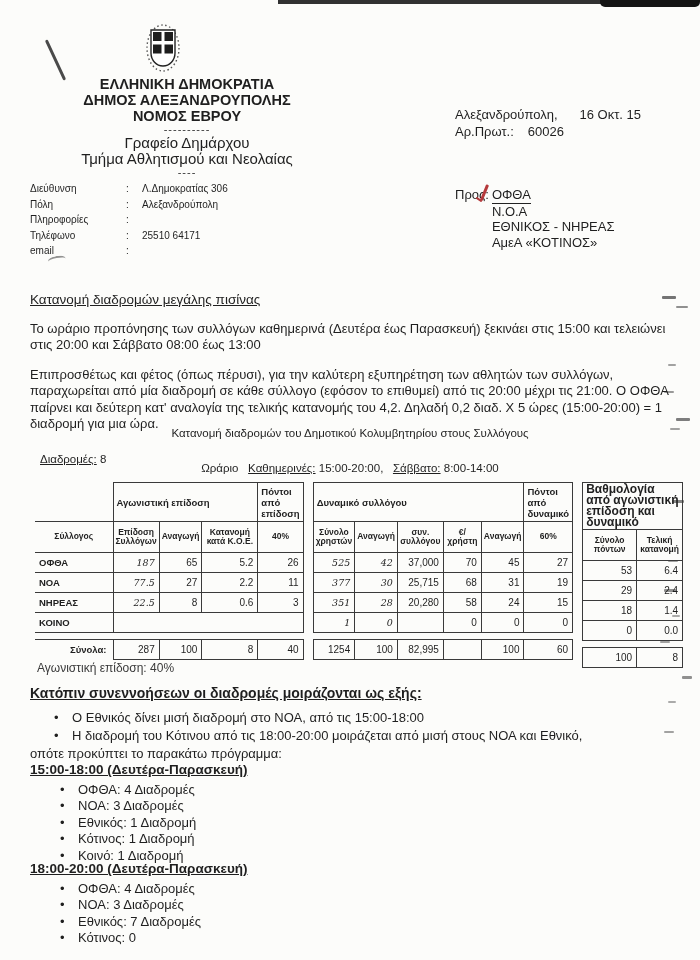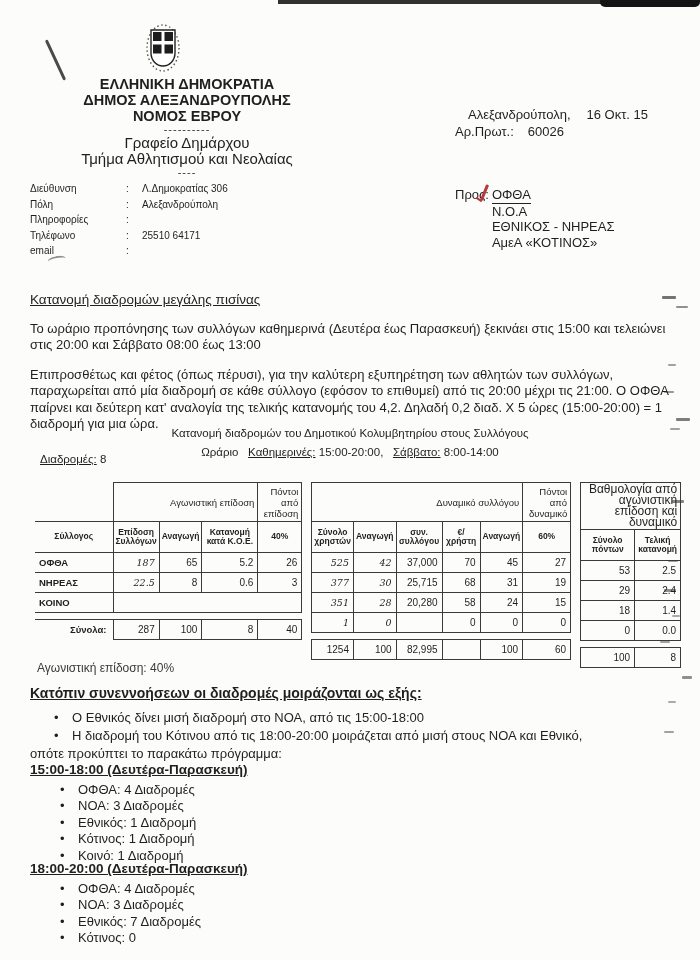--- a/index.html
+++ b/index.html
@@ -17,21 +17,21 @@
                 border-radius:50%;transform:rotate(-10deg);opacity:.7;}
 
   
   .emblem{left:142px;top:20px;}
   .lh{left:52px;top:76px;width:270px;text-align:center;}
   .lh .org{font-weight:bold;font-size:14.5px;line-height:16px;}
   .lh .divider{font-size:11px;line-height:11px;letter-spacing:1px;color:#333;}
   .lh .office{font-size:15px;line-height:16px;}
 
   .ref{left:455px;top:106px;font-size:13px;line-height:17px;}
-  .ref .r1{display:flex;gap:16px;margin-left:13px;}
+  .ref .r1{display:flex;gap:22px;}
   .ref .r2{display:flex;gap:14px;}
 
   .contact{left:30px;top:181px;font-size:10px;line-height:15.5px;}
   .contact .row{display:flex;}
   .contact .lab{width:96px;}
   .contact .colon{width:16px;}
 
   .rcp{left:455px;top:187px;font-size:13px;line-height:15.5px;display:flex;}
   .rcp .lab{margin-right:3px;}
   .rcp .item{display:block;}
@@ -40,29 +40,29 @@
                   transform:rotate(22deg);border-radius:1px;}
   .red-check-tail{position:absolute;left:-14px;top:9px;width:2px;height:7px;background:#b53a3c;
                   transform:rotate(-55deg);border-radius:1px;}
 
   
   .bodytext{left:30px;top:292px;width:648px;font-size:13px;line-height:16.5px;}
   .bodytext .title{text-decoration:underline;font-size:13.5px;margin-bottom:12px;}
   .bodytext p{margin:0 0 13px 0;}
 
   .caption{left:0;top:426px;width:700px;text-align:center;font-size:11.5px;line-height:14px;}
-  .caption .orario{margin-top:5px;}
+  .caption .orario{margin-top:21px;}
   .u{text-decoration:underline;}
   .lanes{left:30px;top:453px;font-size:11.5px;margin-left:10px;}
 
   
   .tblwrap{left:35px;top:482px;display:flex;gap:9px;align-items:flex-start;}
   table{border-collapse:collapse;}
   td{border:1px solid #3a3a3a;}
-  .ghead{font-size:9.5px;font-weight:normal;text-align:right;height:36px;padding:1px 3px;line-height:11px;}
+  .ghead{font-size:9.5px;font-weight:bold;text-align:left;height:36px;padding:1px 3px;line-height:11px;}
   .chead{font-size:8.5px;font-weight:bold;text-align:center;height:28px;padding:1px 2px;line-height:9.5px;}
   .num{font-size:10px;text-align:right;padding:2px 4px;height:15px;line-height:15px;}
   .it{font-style:italic;font-family:"DejaVu Serif",serif;font-size:9.5px;}
   .lbl{font-size:9.5px;font-weight:bold;text-align:left;padding:2px 4px;border-left:none;}
   .corner{border:none;}
   .spacer td{border:none;height:6px;padding:0;}
   .totlbl{border:none;border-top:1px solid #3a3a3a;text-align:right;font-size:9.5px;
           font-weight:bold;padding:2px 6px 2px 2px;}
   .footnote{left:37px;top:661px;font-size:12px;color:#3a3a3a;}
 
@@ -218,20 +218,27 @@
         <td class="chead">40%</td>
       </tr>
       <tr>
         <td class="lbl">ΟΦΘΑ</td>
         <td class="num it">187</td>
         <td class="num">65</td>
         <td class="num">5.2</td>
         <td class="num">26</td>
       </tr>
       <tr>
+        <td class="lbl">ΝΟΑ</td>
+        <td class="num it">77.5</td>
+        <td class="num">27</td>
+        <td class="num">2.2</td>
+        <td class="num">11</td>
+      </tr>
+      <tr>
         <td class="lbl">ΝΗΡΕΑΣ</td>
         <td class="num it">22.5</td>
         <td class="num">8</td>
         <td class="num">0.6</td>
         <td class="num">3</td>
       </tr>
       <tr>
         <td class="lbl">ΚΟΙΝΟ</td>
         <td class="num" colspan="4"></td>
       </tr>
@@ -324,21 +331,21 @@
       <tbody>
           <tr>
         <td class="ghead" colspan="2" style="font-size:12px">Βαθμολογία από αγωνιστική επίδοση και δυναμικό</td>
       </tr>
       <tr>
         <td class="chead">Σύνολο πόντων</td>
         <td class="chead">Τελική κατανομή</td>
       </tr>
       <tr>
         <td class="num">53</td>
-        <td class="num">2.5</td>
+        <td class="num">6.4</td>
       </tr>
       <tr>
         <td class="num">29</td>
         <td class="num">2.4</td>
       </tr>
       <tr>
         <td class="num">18</td>
         <td class="num">1.4</td>
       </tr>
       <tr>

